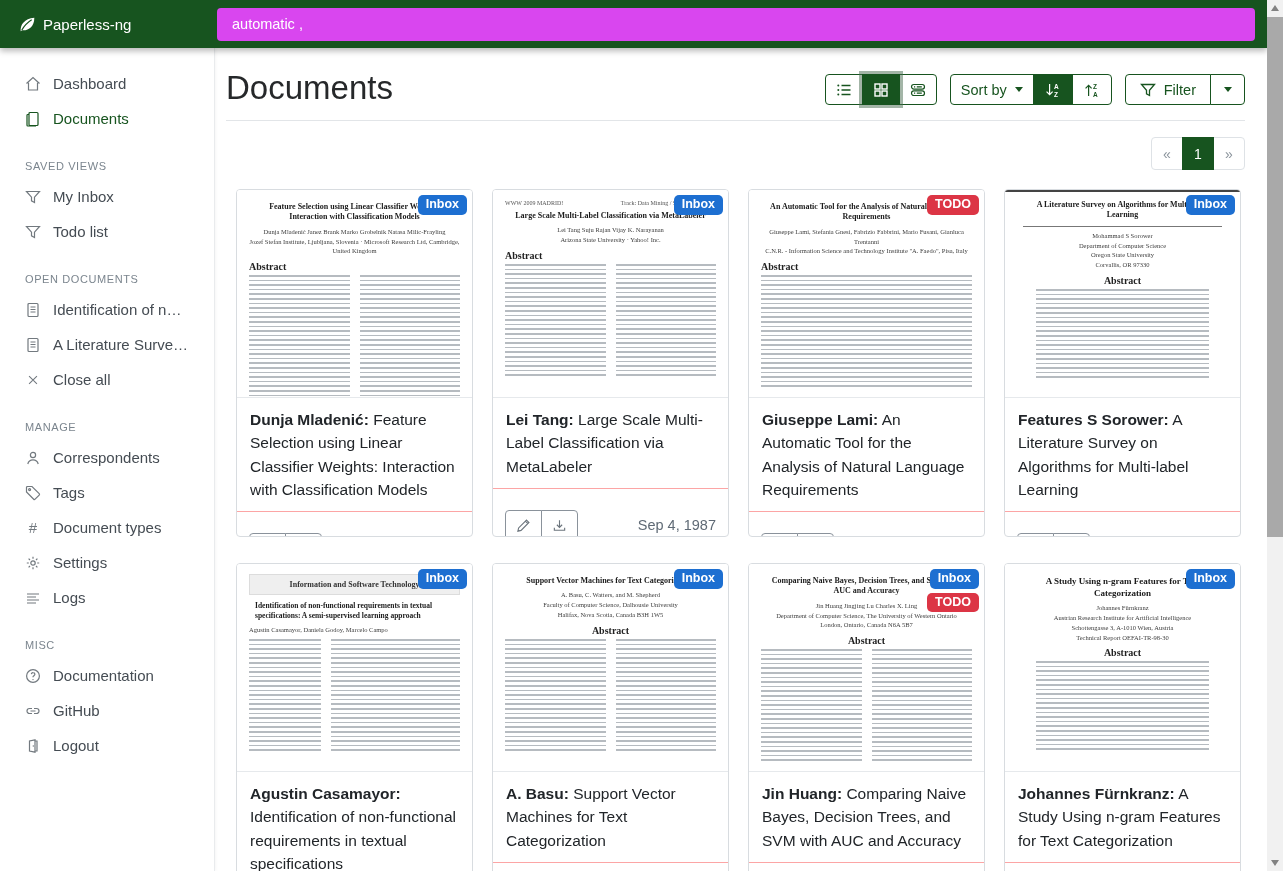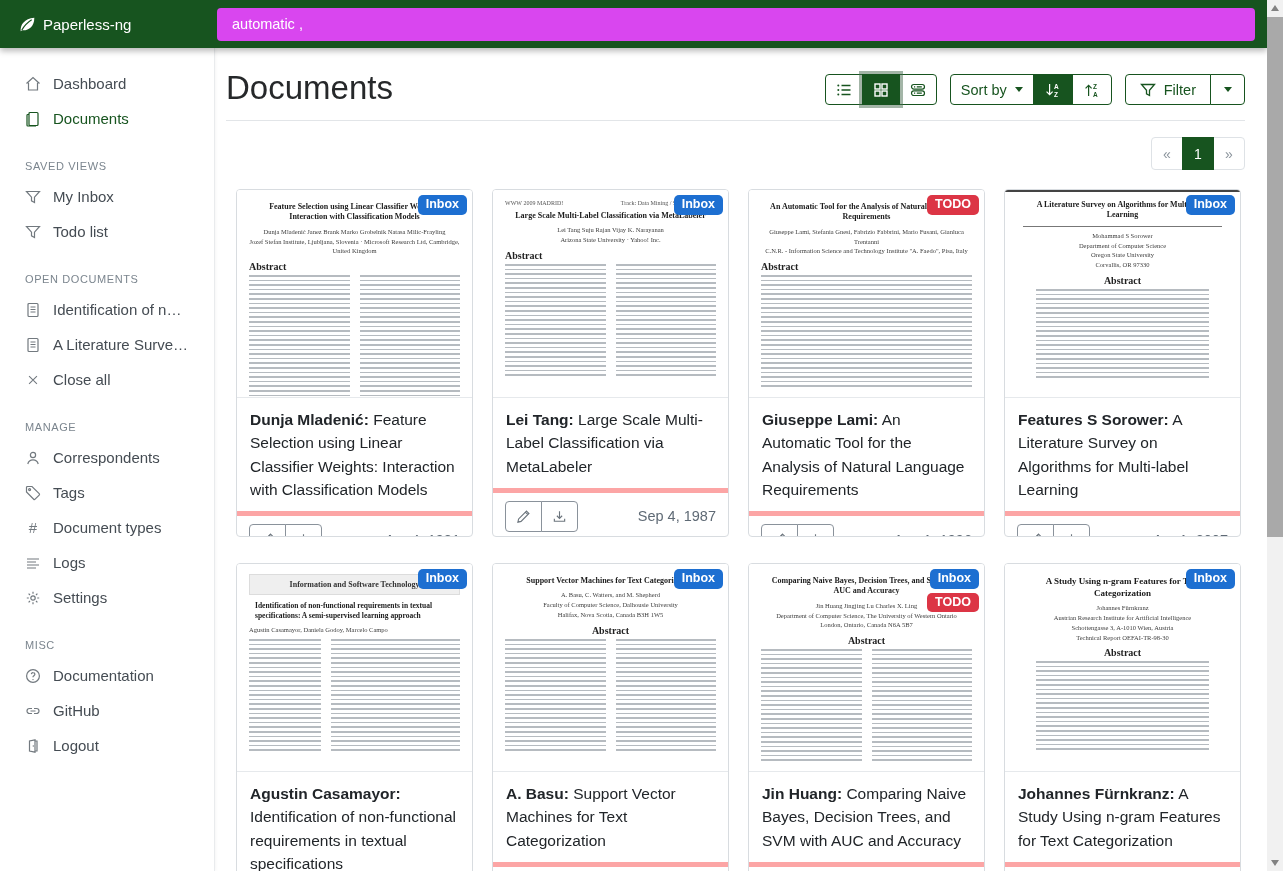--- a/index.html
+++ b/index.html
@@ -77,21 +77,21 @@
   .p-cols { display:flex; gap:10px; }
   .p-col { flex:1; background:repeating-linear-gradient(to bottom,#b6bbc0 0 1.6px, transparent 1.6px 4.6px); }
   .h110 { height:112px; } .h125 { height:128px; } .h90 { height:92px; }
   .p-line-block { background:repeating-linear-gradient(to bottom,#b6bbc0 0 1.6px, transparent 1.6px 4.6px); }
   .narrow { width:82%; margin:0 auto; }
   .j-band { background:#efefef; border:1px solid #dcdcdc; padding:5px 6px; text-align:center; font-size:8px; font-weight:bold; color:#333; margin-bottom:6px; }
   .t-journal .p-title { text-align:left; font-size:7.5px; }
 
   .card-body { padding:10px 13px; font-size:15.5px; line-height:1.5; color:#212529; cursor:pointer; }
   .card-body b { font-weight:bold; }
-  .card-footer { margin-top:auto; border-top:5px solid #fca5a5; padding:8px 12px; display:flex; align-items:center; flex:none; }
+  .card-footer { margin-top:auto; border-top:1px solid #fca5a5; padding:21px 12px; display:flex; align-items:center; flex:none; }
   .fbtn { width:37px; height:31px; border:1px solid #8a929b; background:#fff; color:#6c757d; display:flex; align-items:center; justify-content:center; cursor:pointer; }
   .fbtn:first-child { border-radius:4px 0 0 4px; }
   .fbtn + .fbtn { margin-left:-1px; border-radius:0 4px 4px 0; }
   .fdate { margin-left:auto; color:#5f6a75; font-size:14.5px; }
 </style>
 </head>
 <body>
 
 <div class="app">
 
@@ -194,33 +194,33 @@
         </span>
         <span class="lbl">Tags</span>
       </div>
       <div class="nav-item">
         <span class="ic">#</span>
         <span class="lbl">Document types</span>
       </div>
       <div class="nav-item">
         <span class="ic">
           <svg viewBox="0 0 16 16" width="16" height="16" fill="none" stroke="currentColor" stroke-width="1.2">
-              <path d="M2 4h12M2 7h9M2 10h12M2 13h9"></path>
-            </svg>
-        </span>
-        <span class="lbl">Logs</span>
-      </div>
-      <div class="nav-item">
-        <span class="ic">
-          <svg viewBox="0 0 16 16" width="16" height="16" fill="none" stroke="currentColor" stroke-width="1.2">
               <circle cx="8" cy="8" r="2.2"></circle>
               <path d="M8 1.8v2M8 12.2v2M1.8 8h2M12.2 8h2M3.6 3.6l1.4 1.4M11 11l1.4 1.4M12.4 3.6 11 5M5 11l-1.4 1.4"></path>
             </svg>
         </span>
         <span class="lbl">Settings</span>
+      </div>
+      <div class="nav-item">
+        <span class="ic">
+          <svg viewBox="0 0 16 16" width="16" height="16" fill="none" stroke="currentColor" stroke-width="1.2">
+              <path d="M2 4h12M2 7h9M2 10h12M2 13h9"></path>
+            </svg>
+        </span>
+        <span class="lbl">Logs</span>
       </div>
 
       <div class="nav-header">MISC</div>
       <div class="nav-item">
         <span class="ic">
           <svg viewBox="0 0 16 16" width="16" height="16" fill="none" stroke="currentColor" stroke-width="1.2">
               <circle cx="8" cy="8" r="6.4"></circle>
               <path d="M6.3 6.2c.2-1 1-1.6 1.9-1.5 1 0 1.7.7 1.7 1.6 0 .9-.7 1.3-1.4 1.8-.4.3-.5.6-.5 1.1"></path>
               <circle cx="8" cy="11.6" r=".7" fill="currentColor" stroke="none"></circle>
             </svg>

